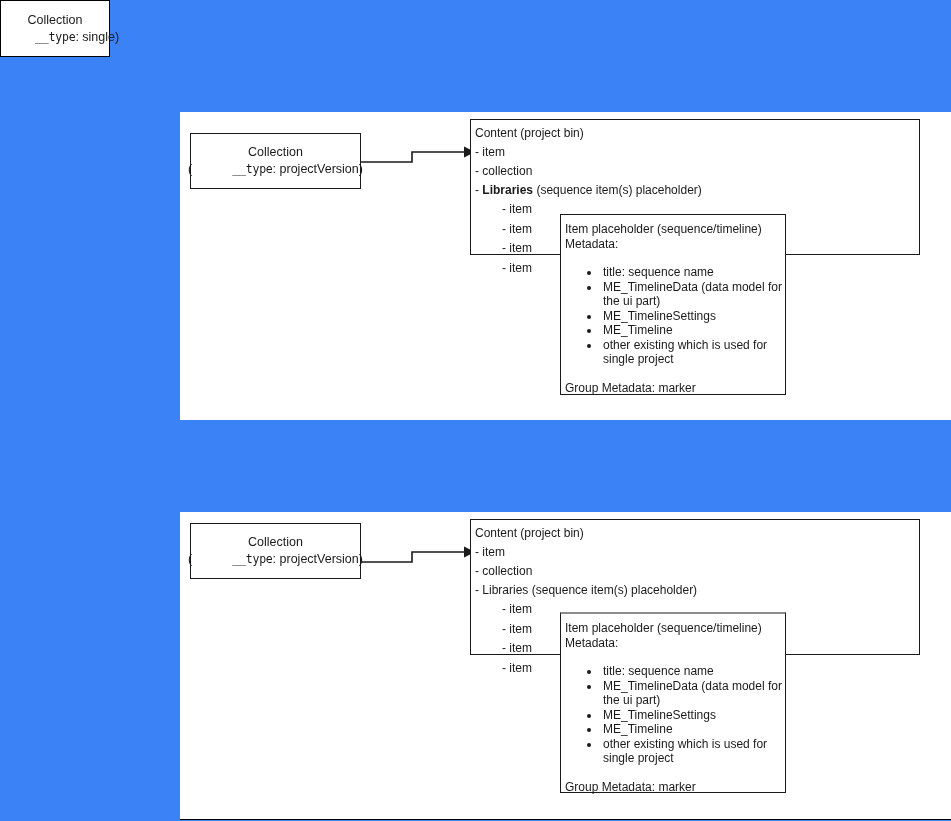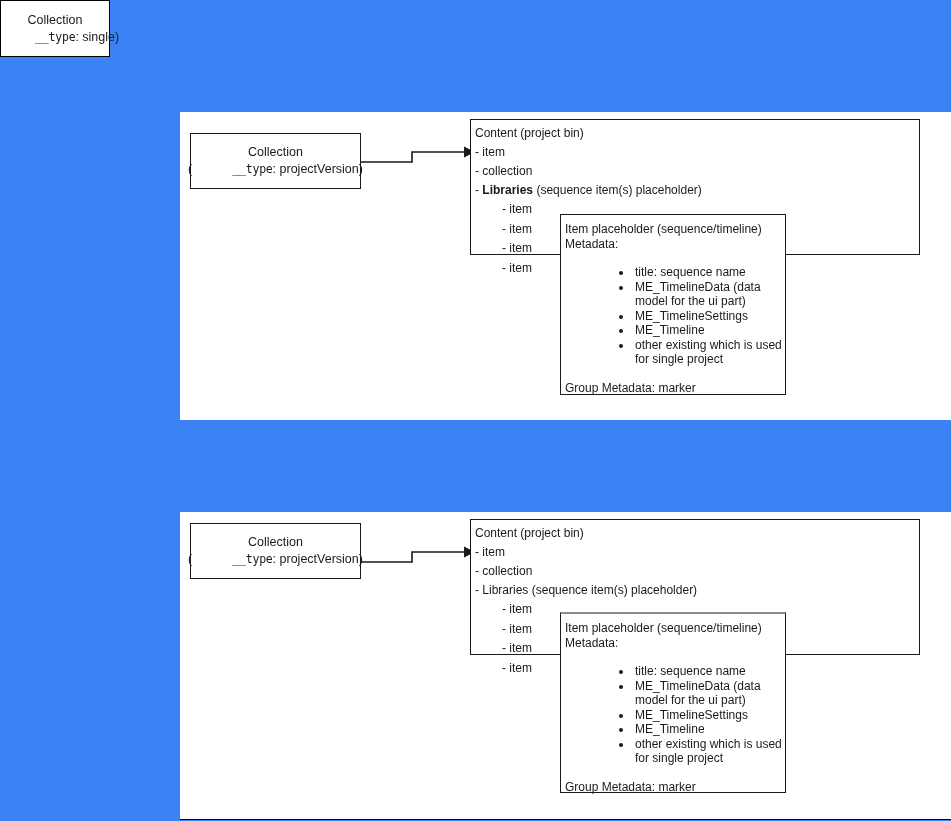--- a/index.html
+++ b/index.html
@@ -111,21 +111,20 @@
   }
   .meta-box ul {
     margin: 14px 0 14px 0;
     padding-left: 36px;
     list-style-type: disc;
   }
   .meta-box li {
     margin-bottom: 0px;
     padding-left: 2px;
     max-width: 190px;
-    margin-left: 32px;
   }
   .meta-box .foot {
     margin-top: 4px;
     white-space: nowrap;
   }
 
   
   .connector {
     position: absolute;
     overflow: visible;

